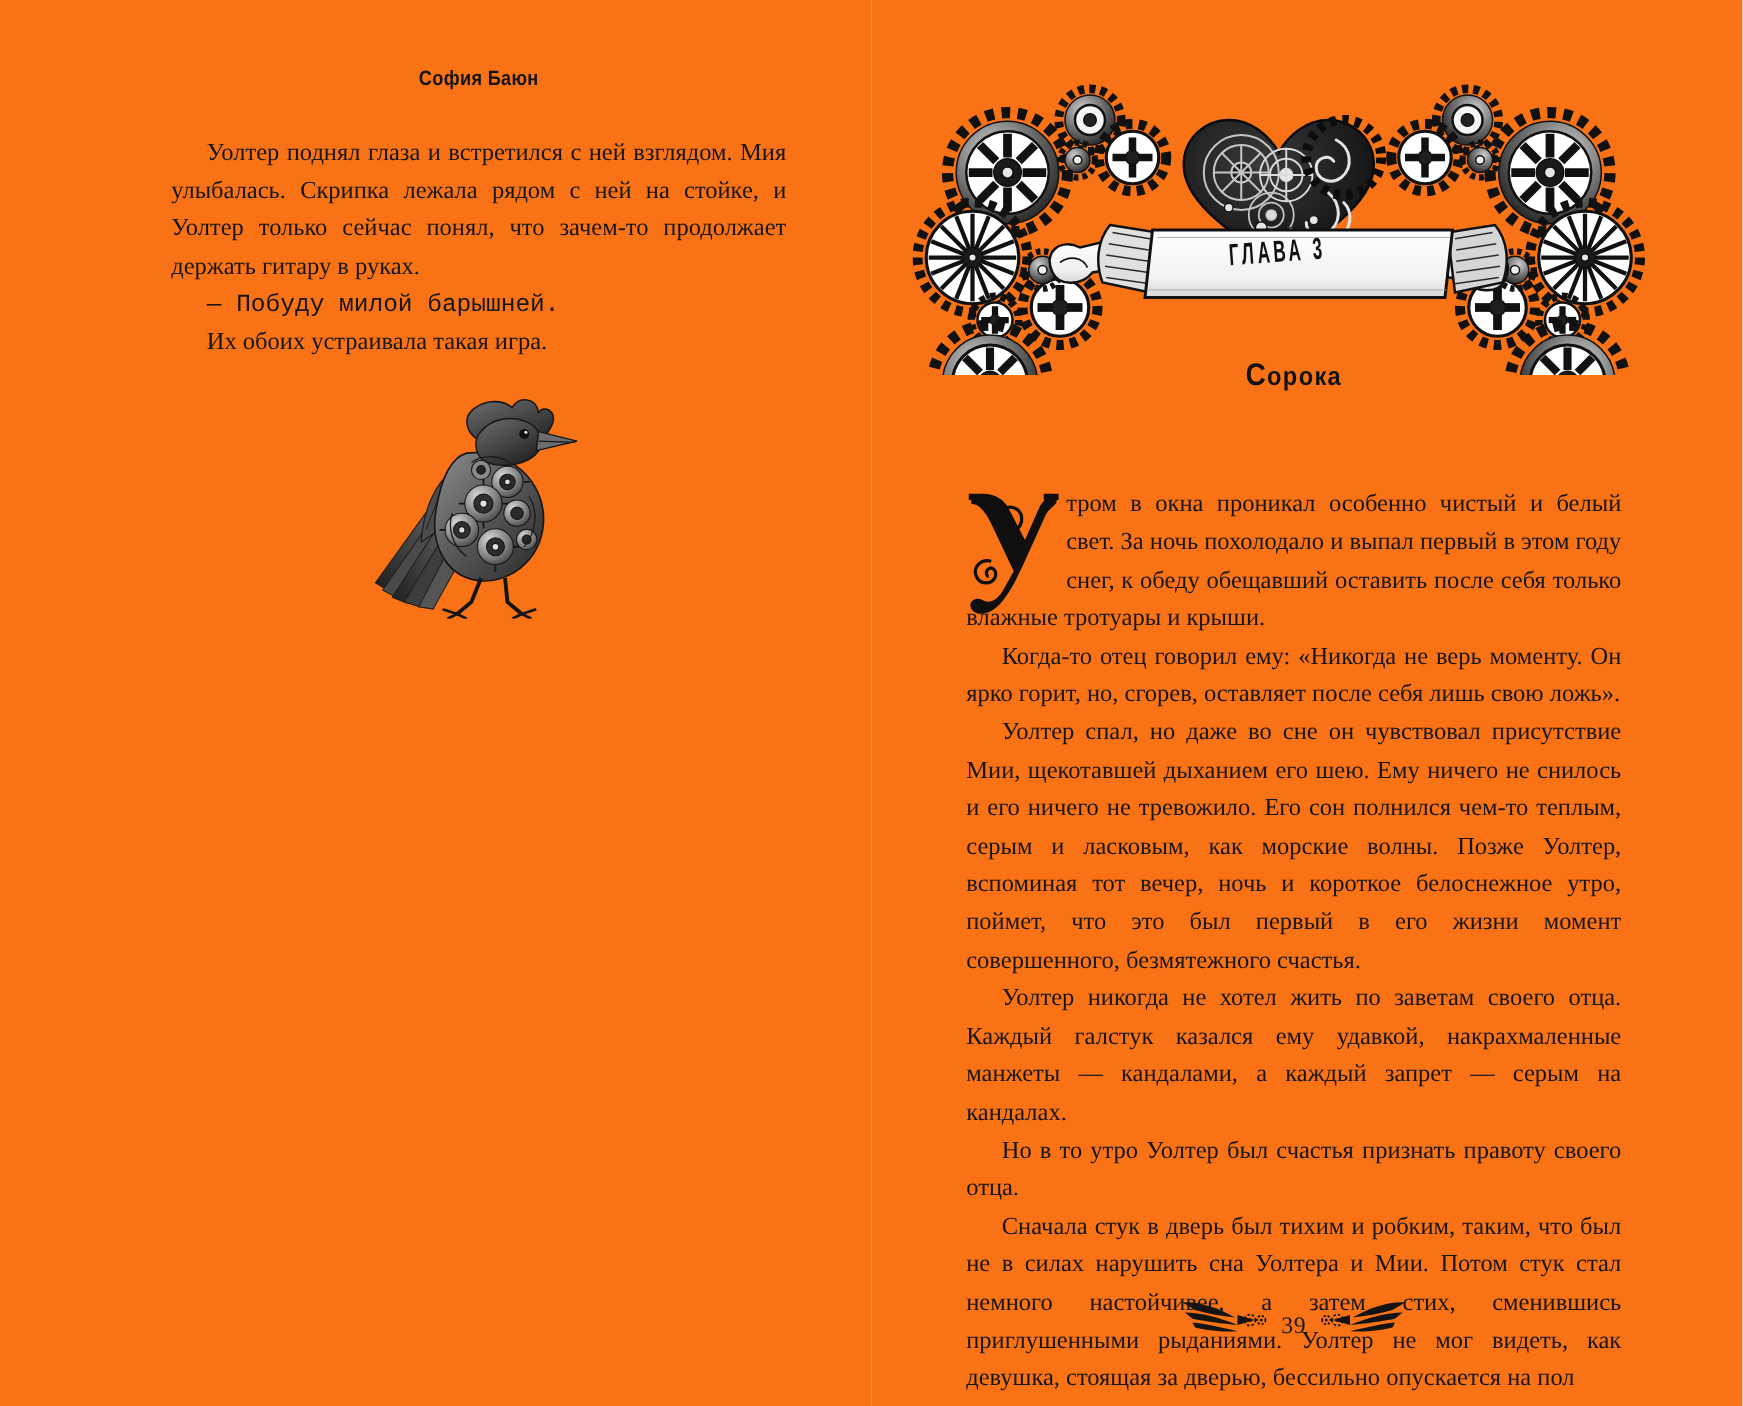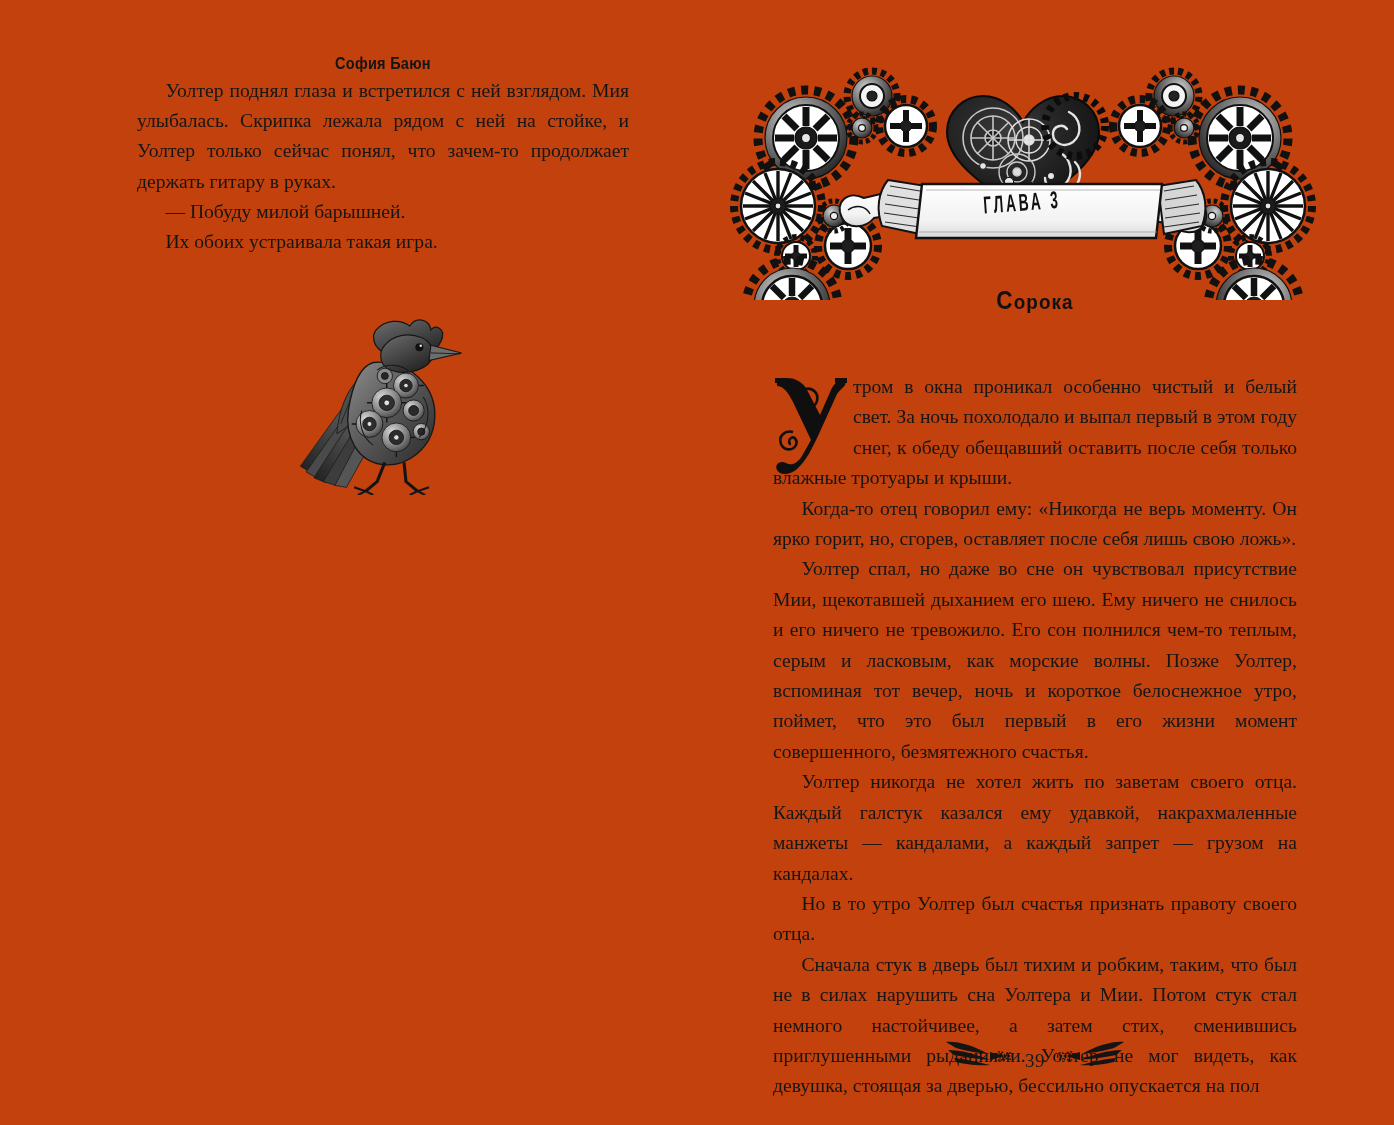--- a/index.html
+++ b/index.html
@@ -20,21 +20,21 @@
     width: 1394px;
     height: 1125px;
     background: #ffffff;
   }
 
   
   .page {
     position: absolute;
     top: 0;
     height: 1125px;
-    background: #c2410c;
+    background: #f97316;
   }
   .page-left  { left: 0;   width: 697px; }
   .page-right { left: 697px; width: 697px; }
 
   
   .running-head {
     position: absolute;
     left: 137px;
     top: 54px;
     width: 492px;
@@ -44,31 +44,31 @@
     font-size: 16.5px;
     letter-spacing: 0.3px;
     color: #141414;
     transform: scaleX(0.88);
     transform-origin: center top;
   }
 
   .body-col-left {
     position: absolute;
     left: 137px;
-    top: 76px;
+    top: 108px;
     width: 492px;
     font-size: 19.6px;
     line-height: 30.2px;
     text-align: justify;
     text-justify: inter-word;
     hyphens: manual;
     color: #161616;
   }
   .body-col-left p { margin: 0; text-indent: 1.45em; }
-  .body-col-left p.dialog { text-indent: 1.45em; }
+  .body-col-left p.dialog { text-indent: 1.45em; font-family: Liberation Mono, monospace; }
 
   
   .bird-figure {
     position: absolute;
     left: 283px;
     top: 303px;
     width: 196px;
     height: 192px;
   }
   .bird-figure svg { display: block; width: 100%; height: 100%; }
@@ -118,21 +118,21 @@
     position: absolute;
     left: 773px;
     top: 372px;
     width: 524px;
     font-size: 19.6px;
     line-height: 30.4px;
     text-align: justify;
     color: #161616;
   }
   .body-col-right p { margin: 0; text-indent: 1.45em; }
-  .body-col-right p.opening { text-indent: 0; }
+  .body-col-right p.opening { text-indent: 0; margin-top: 17px; }
 
   .dropcap {
     float: left;
     width: 74px;
     height: 104px;
     margin: 2px 6px 0 0;
     shape-outside: polygon(0 0, 100% 0, 100% 76%, 0 76%);
   }
   .dropcap svg { display: block; width: 100%; height: 100%; }
 
@@ -650,21 +650,21 @@
 
             <path d="M2 4 L14 4 L14 9 L2 9 Z"></path>
             <path d="M62 4 L74 4 L74 9 L62 9 Z"></path>
           </g>
         </svg>
       </span>
       <span>тром в окна проникал особенно чистый и белый свет. За ночь похолодало и выпал первый в этом году снег, к обеду обещавший оставить после себя только влажные тротуары и крыши.</span>
     </p>
     <p>Когда-то отец говорил ему: «Никогда не верь моменту. Он ярко горит, но, сгорев, оставляет после себя лишь свою ложь».</p>
     <p>Уолтер спал, но даже во сне он чувствовал присутствие Мии, щекотавшей дыханием его шею. Ему ничего не снилось и его ничего не тревожило. Его сон полнился чем-то теплым, серым и ласковым, как морские волны. Позже Уолтер, вспоминая тот вечер, ночь и короткое белоснежное утро, поймет, что это был первый в его жизни момент совершенного, безмятежного счастья.</p>
-    <p>Уолтер никогда не хотел жить по заветам своего отца. Каждый галстук казался ему удавкой, накрахмаленные манжеты — кандалами, а каждый запрет — грузом на кандалах.</p>
+    <p>Уолтер никогда не хотел жить по заветам своего отца. Каждый галстук казался ему удавкой, накрахмаленные манжеты — кандалами, а каждый запрет — серым на кандалах.</p>
     <p>Но в то утро Уолтер был счастья признать правоту своего отца.</p>
     <p>Сначала стук в дверь был тихим и робким, таким, что был не в силах нарушить сна Уолтера и Мии. Потом стук стал немного настойчивее, а затем стих, сменившись приглушенными рыданиями. Уолтер не мог видеть, как девушка, стоящая за дверью, бессильно опускается на пол</p>
   </div>
 
   <div class="folio">
     <div class="folio-inner">
       <svg class="folio-wing" viewBox="0 0 72 34" xmlns="http://www.w3.org/2000/svg">
         <g fill="#141414">
           <path d="M2 4 C14 3 30 8 44 16 C34 15 22 13 12 10 Z"></path>
           <path d="M4 12 C16 12 32 16 46 22 C34 21 20 19 10 17 Z"></path>

